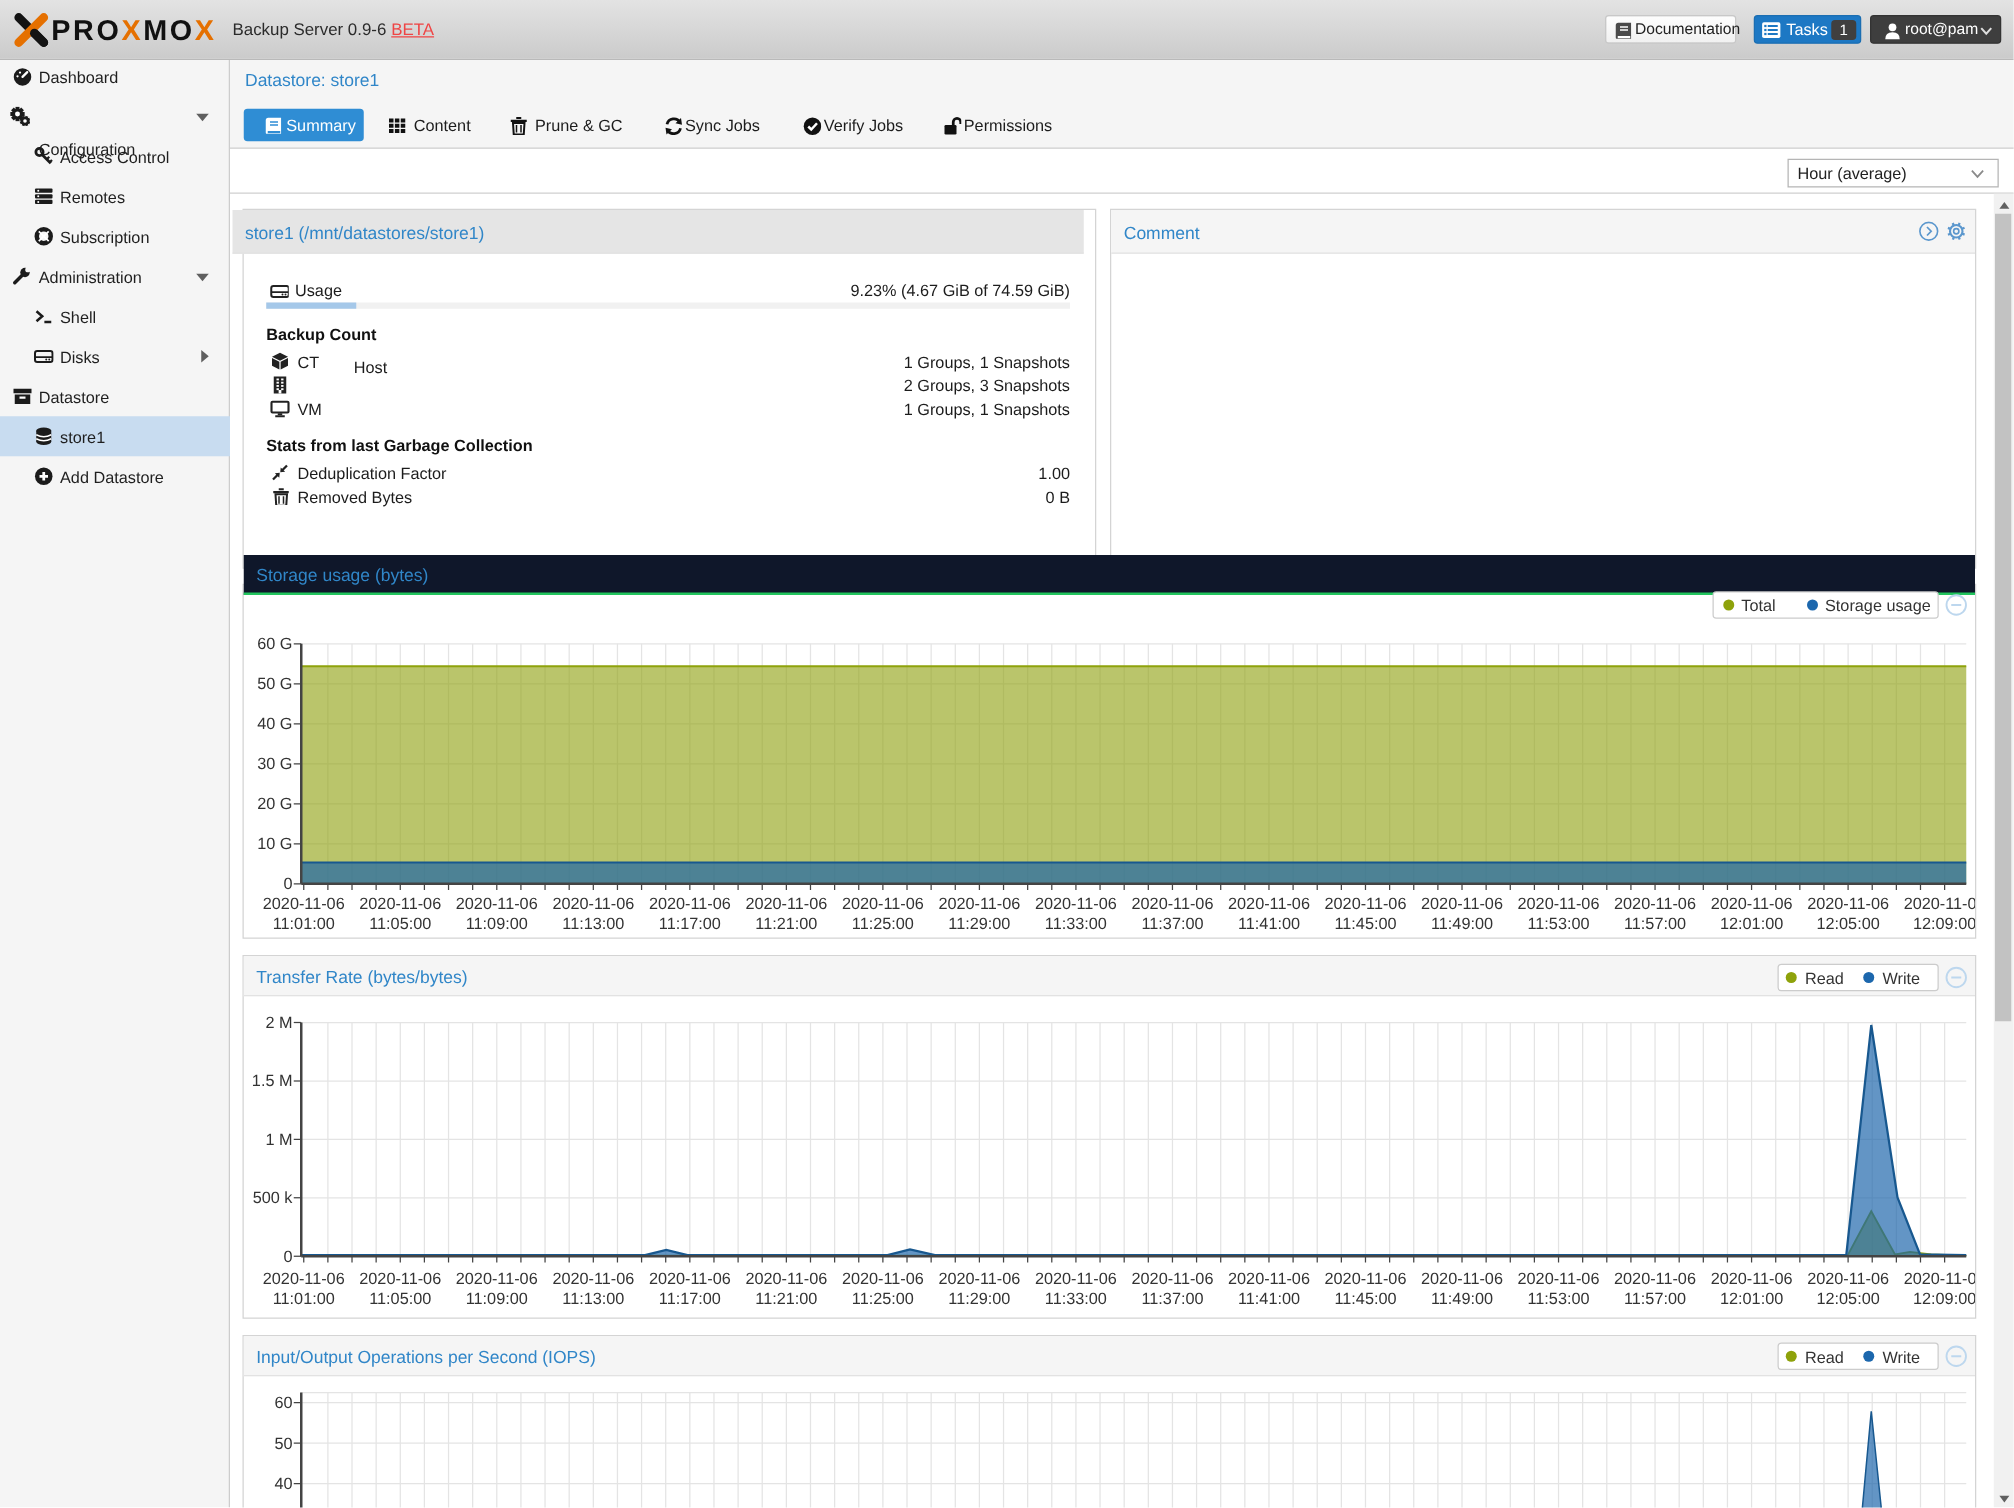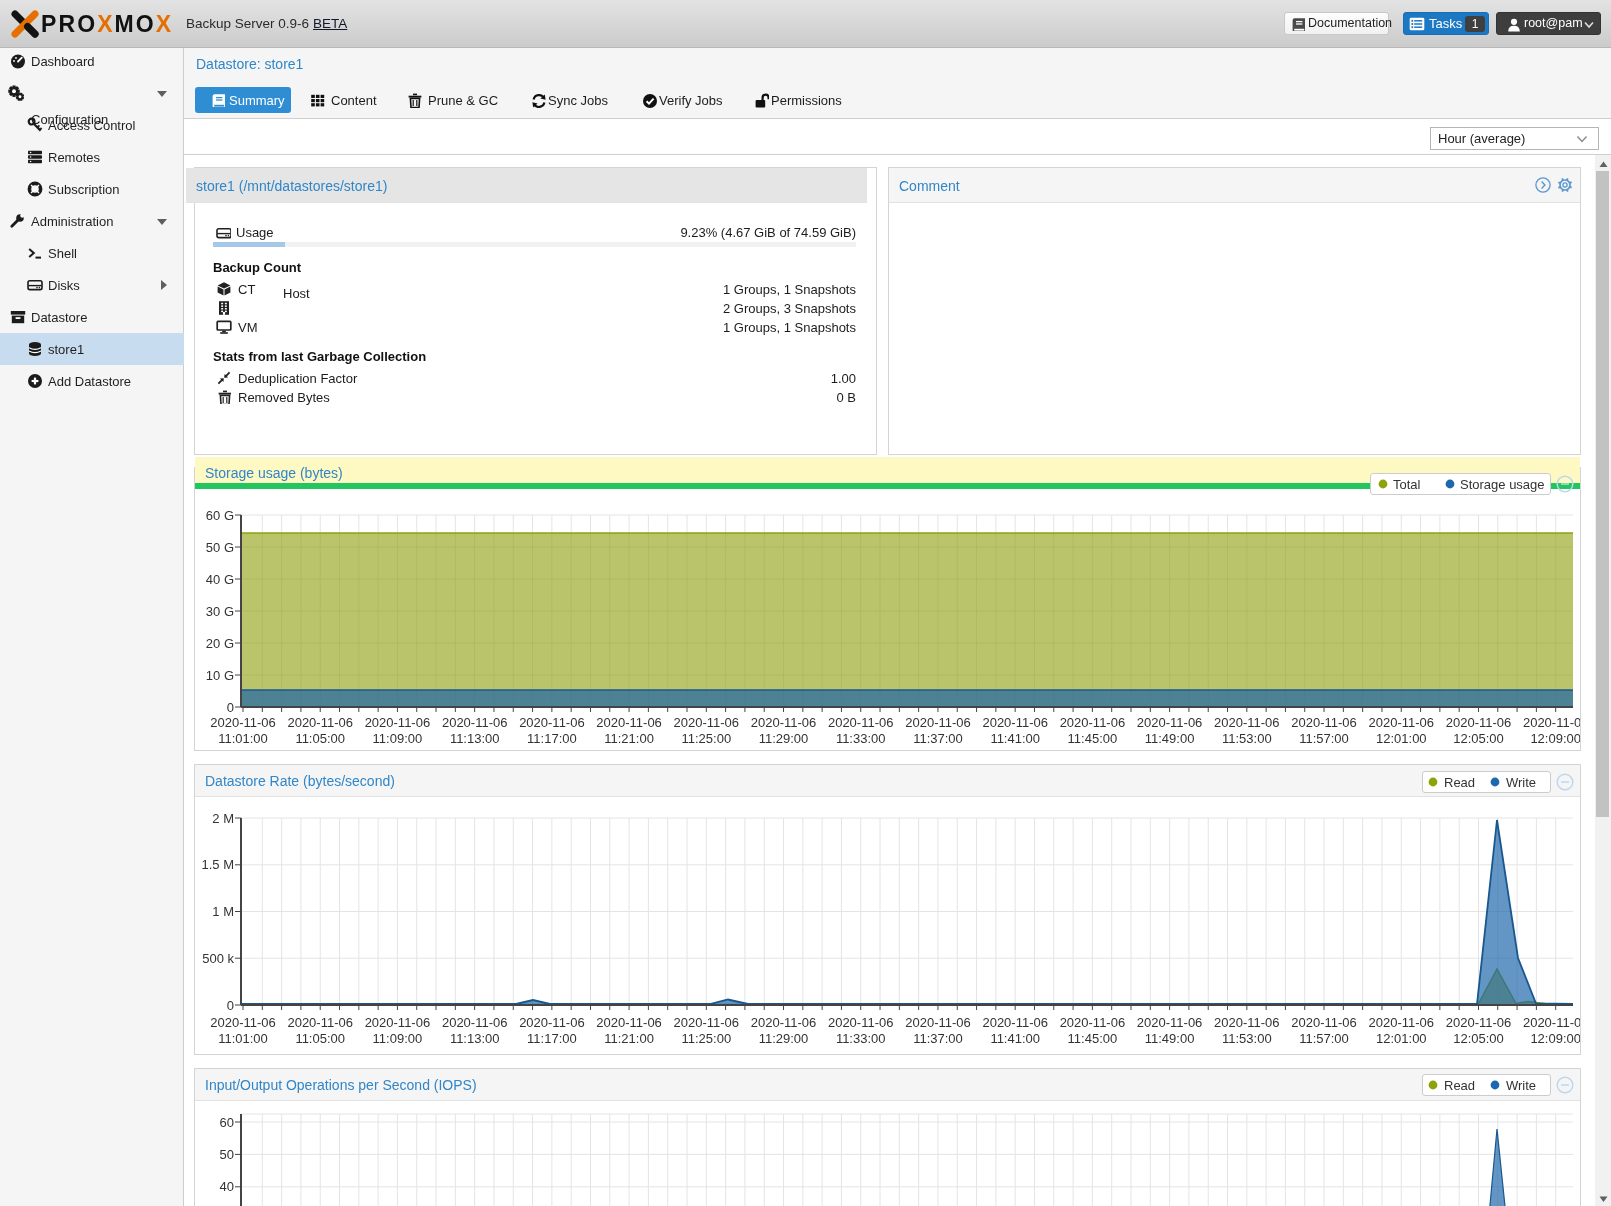--- a/index.html
+++ b/index.html
@@ -5,21 +5,21 @@
 div{position:absolute}
 </style></head><body>
 <div style="left:0;top:0;width:1611px;height:48px;background:linear-gradient(#e3e3e3,#cbcbcb);border-bottom:1px solid #b9b9b9"></div>
 <svg style="position:absolute;left:11px;top:10px" width="28" height="28" viewBox="0 0 28 28">
     <line x1="4" y1="4" x2="24" y2="24" stroke="#131313" stroke-width="7" stroke-linecap="round"></line>
     <line x1="4" y1="24" x2="24" y2="4" stroke="#e57000" stroke-width="7" stroke-linecap="round"></line>
     <line x1="16.5" y1="16.5" x2="24" y2="24" stroke="#131313" stroke-width="7" stroke-linecap="round"></line>
   </svg>
 <div style="left:41px;top:12.5px;font-size:23px;font-weight:bold;letter-spacing:2.1px;line-height:23px;color:#111">PRO<span style="color:#e57000">X</span>MO<span style="color:#e57000">X</span></div>
 <div style="position:absolute;left:186px;top:14.2px;line-height:19.5px;font-size:13.5px;color:#2b2b2b;font-weight:normal;white-space:nowrap;">Backup Server 0.9-6</div>
-<div style="position:absolute;left:313px;top:14.2px;line-height:19.5px;font-size:13.5px;color:#0f172a;font-weight:normal;white-space:nowrap;text-decoration:underline;">BETA</div>
+<div style="position:absolute;left:313px;top:14.2px;line-height:19.5px;font-size:13.5px;color:#ef4444;font-weight:normal;white-space:nowrap;text-decoration:underline;">BETA</div>
 <div style="left:1284px;top:12px;width:105px;height:23px;background:linear-gradient(#fdfdfd,#f1f1f1);border:1px solid #c8c8c8;border-radius:3px">
     <svg style="position:absolute;left:6px;top:4px" width="14" height="14" viewBox="0 0 14 14">
       <path d="M3.6,1.2 L14,1.2 L14,14.8 L3.6,14.8 A2,2 0 0 1 1.6,12.8 L1.6,3.2 A2,2 0 0 1 3.6,1.2 Z" fill="#4a4a4a"></path>
       <path d="M3.2,11.8 L13.2,11.8 L13.2,13.6 L3.2,13.6 Z" fill="#fff"></path>
       <line x1="5" y1="4.6" x2="11.4" y2="4.6" stroke="#fff" stroke-width="1.3"></line>
       <line x1="5" y1="7" x2="11.4" y2="7" stroke="#fff" stroke-width="1.3"></line>
     </svg>
     <div style="position:absolute;left:23px;top:1.2px;line-height:18.5px;font-size:12.5px;color:#222;font-weight:normal;white-space:nowrap;text-align:center;">Documentation</div>
   </div>
 <div style="left:1403px;top:12px;width:86px;height:23px;background:#1d78c4;border:1px solid #1b6eb2;border-radius:3px">
@@ -277,21 +277,21 @@
       <rect x="7.1" y="0.8" width="1.8" height="2.6" transform="rotate(157 8 8)" fill="#5b97cd"></rect>
       <rect x="7.1" y="0.8" width="1.8" height="2.6" transform="rotate(202 8 8)" fill="#5b97cd"></rect>
       <rect x="7.1" y="0.8" width="1.8" height="2.6" transform="rotate(247 8 8)" fill="#5b97cd"></rect>
       <rect x="7.1" y="0.8" width="1.8" height="2.6" transform="rotate(292 8 8)" fill="#5b97cd"></rect>
       <rect x="7.1" y="0.8" width="1.8" height="2.6" transform="rotate(337 8 8)" fill="#5b97cd"></rect>
       <circle cx="8" cy="8" r="5" fill="none" stroke="#5b97cd" stroke-width="1.7"></circle>
       <circle cx="8" cy="8" r="2.1" fill="none" stroke="#5b97cd" stroke-width="1.3"></circle>
     </svg>
   </div>
 <div style="left:194px;top:467px;width:1387px;height:284px;background:#fff;border:1px solid #d4d4d4"></div>
-<div style="left:195px;top:457px;width:1385px;height:32px;background:#fef9c3;border-bottom:6px solid #22c55e">
+<div style="left:195px;top:444px;width:1385px;height:32px;background:#0f172a;border-bottom:2px solid #22c55e">
     <div style="position:absolute;left:10px;top:6.0px;line-height:20px;font-size:14px;color:#3086c8;font-weight:normal;white-space:nowrap;">Storage usage (bytes)</div>
   </div>
 <div style="left:1370px;top:473px;width:181px;height:22px;background:#fff;border:1px solid #ccc;border-radius:3px"></div>
 <svg style="position:absolute;left:1378px;top:479px" width="10" height="10" viewBox="0 0 10 10">
     <circle cx="5" cy="5" r="4.4" fill="#8ea20b"></circle>
   </svg>
 <div style="position:absolute;left:1393px;top:474.5px;line-height:19px;font-size:13px;color:#333;font-weight:normal;white-space:nowrap;">Total</div>
 <svg style="position:absolute;left:1445px;top:479px" width="10" height="10" viewBox="0 0 10 10">
     <circle cx="5" cy="5" r="4.4" fill="#1c67ad"></circle>
   </svg>
@@ -497,21 +497,21 @@
     <text x="1129.0" y="243" font-size="13" fill="#333333" text-anchor="middle">11:57:00</text>
     <text x="1206.3" y="227" font-size="13" fill="#333333" text-anchor="middle">2020-11-06</text>
     <text x="1206.3" y="243" font-size="13" fill="#333333" text-anchor="middle">12:01:00</text>
     <text x="1283.5" y="227" font-size="13" fill="#333333" text-anchor="middle">2020-11-06</text>
     <text x="1283.5" y="243" font-size="13" fill="#333333" text-anchor="middle">12:05:00</text>
     <text x="1360.7" y="227" font-size="13" fill="#333333" text-anchor="middle">2020-11-06</text>
     <text x="1360.7" y="243" font-size="13" fill="#333333" text-anchor="middle">12:09:00</text>
   </svg>
 <div style="left:194px;top:764px;width:1387px;height:291px;background:#fff;border:1px solid #d4d4d4"></div>
 <div style="left:195px;top:765px;width:1385px;height:32px;background:#f5f5f5;border-bottom:1px solid #e2e2e2">
-    <div style="position:absolute;left:10px;top:6.0px;line-height:20px;font-size:14px;color:#3086c8;font-weight:normal;white-space:nowrap;">Datastore Rate (bytes/second)</div>
+    <div style="position:absolute;left:10px;top:6.0px;line-height:20px;font-size:14px;color:#3086c8;font-weight:normal;white-space:nowrap;">Transfer Rate (bytes/bytes)</div>
   </div>
 <div style="left:1422px;top:771px;width:129px;height:22px;background:#fff;border:1px solid #ccc;border-radius:3px"></div>
 <svg style="position:absolute;left:1428px;top:777px" width="10" height="10" viewBox="0 0 10 10">
     <circle cx="5" cy="5" r="4.4" fill="#8ea20b"></circle>
   </svg>
 <div style="position:absolute;left:1444px;top:772.5px;line-height:19px;font-size:13px;color:#333;font-weight:normal;white-space:nowrap;">Read</div>
 <svg style="position:absolute;left:1490px;top:777px" width="10" height="10" viewBox="0 0 10 10">
     <circle cx="5" cy="5" r="4.4" fill="#1c67ad"></circle>
   </svg>
 <div style="position:absolute;left:1506px;top:772.5px;line-height:19px;font-size:13px;color:#333;font-weight:normal;white-space:nowrap;">Write</div>

